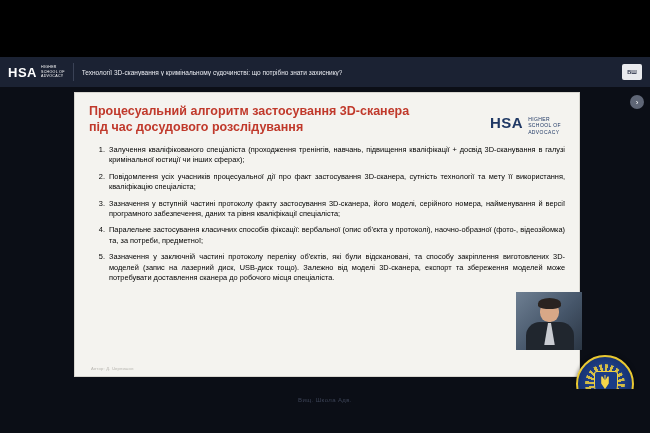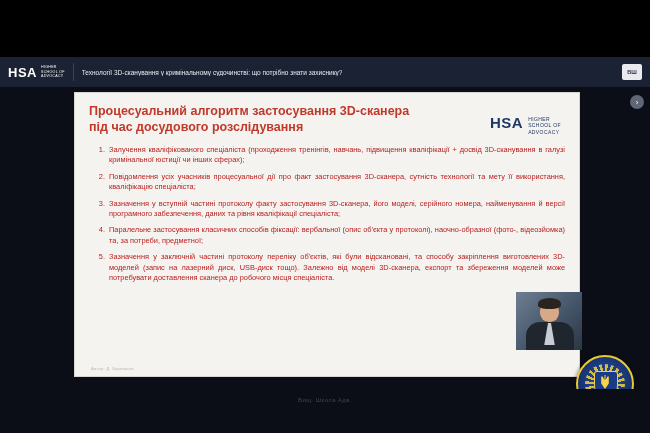--- a/index.html
+++ b/index.html
@@ -132,21 +132,21 @@
     color: #1f3864;
     font-size: 5px;
     line-height: 6.5px;
     text-transform: uppercase;
     letter-spacing: 0.4px;
     padding-top: 2px;
   }
   ol.slide-list {
     margin: 10px 0 0 0;
     padding-left: 18px;
-    color: #b91c1c;
+    color: #000000;
   }
   ol.slide-list li {
     font-size: 7.4px;
     line-height: 10.4px;
     margin-bottom: 6px;
     text-align: justify;
     padding-left: 2px;
   }
   .slide-footnote {
     position: absolute;

